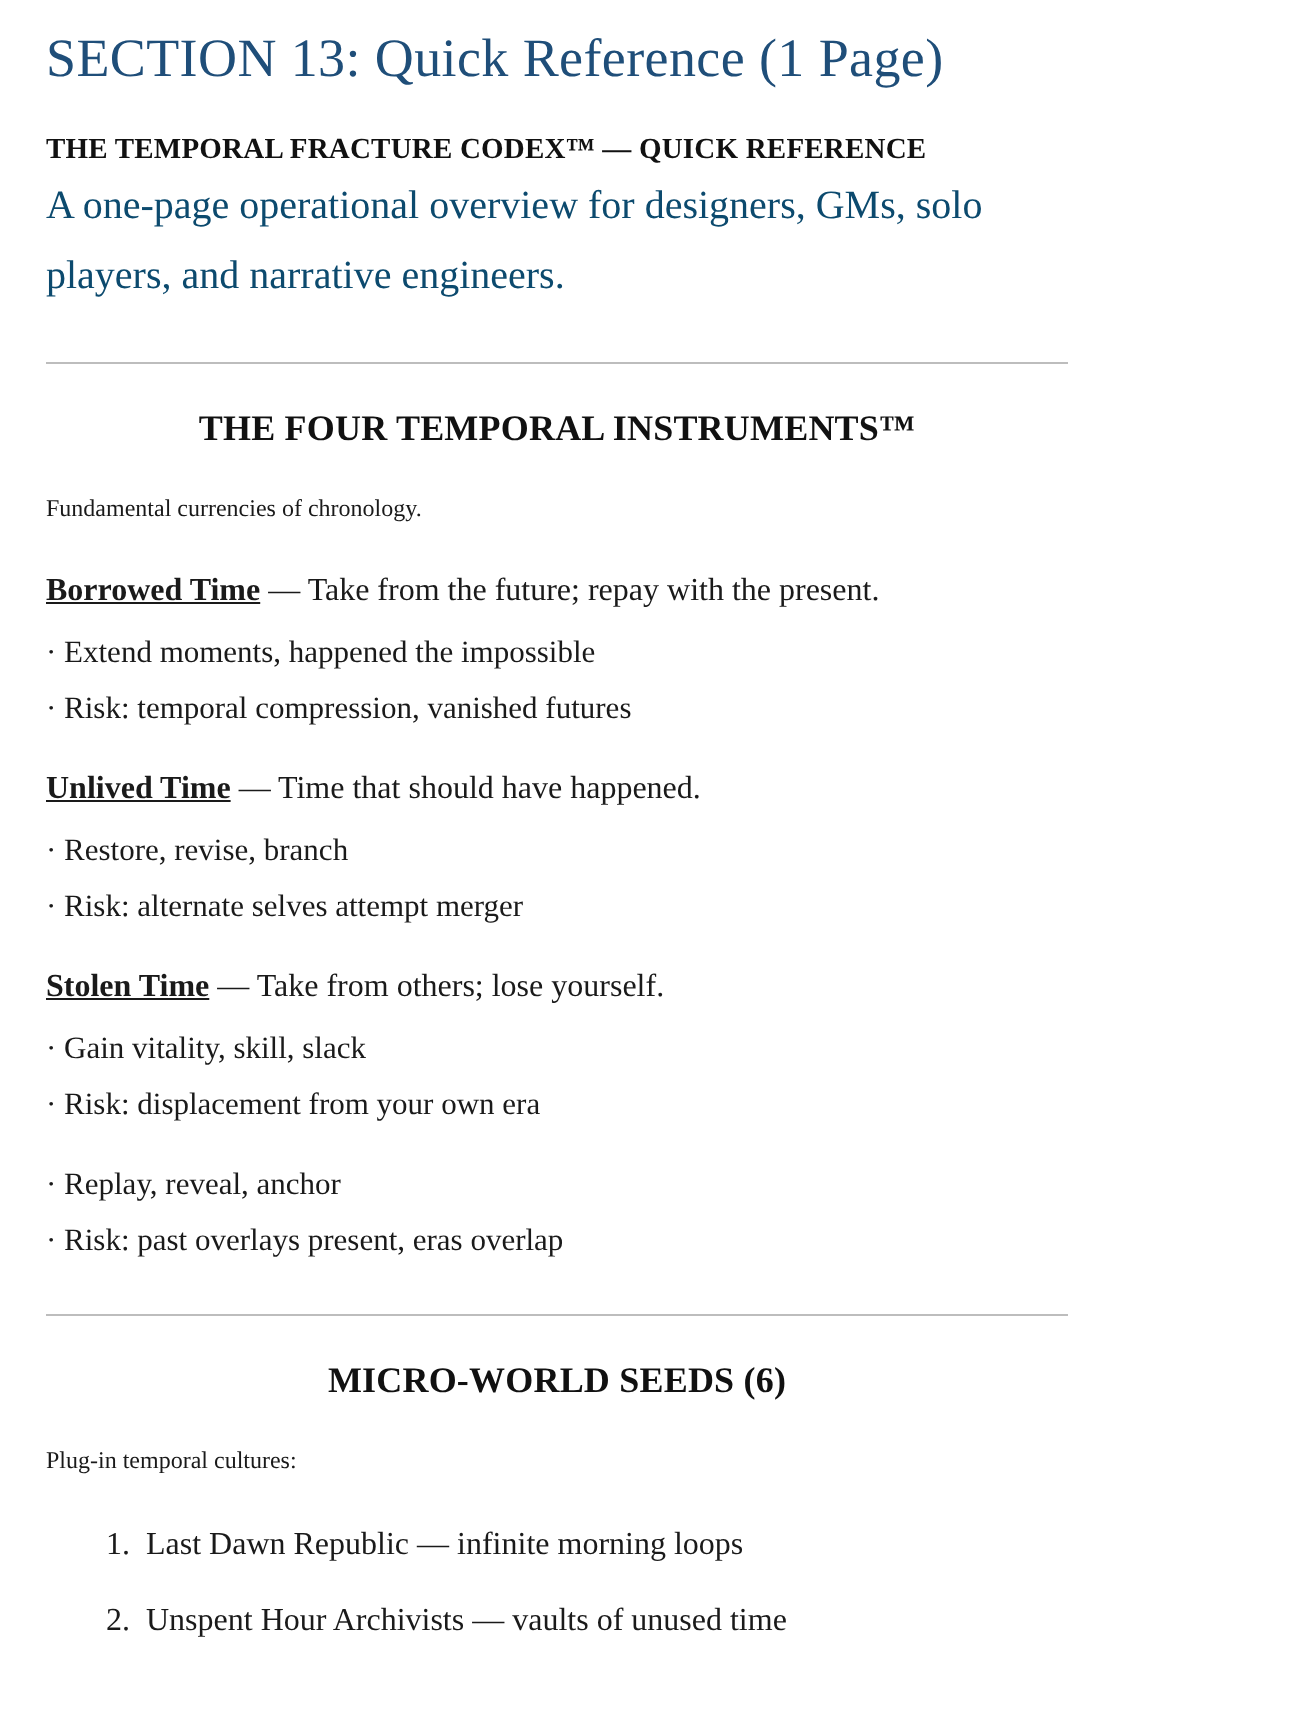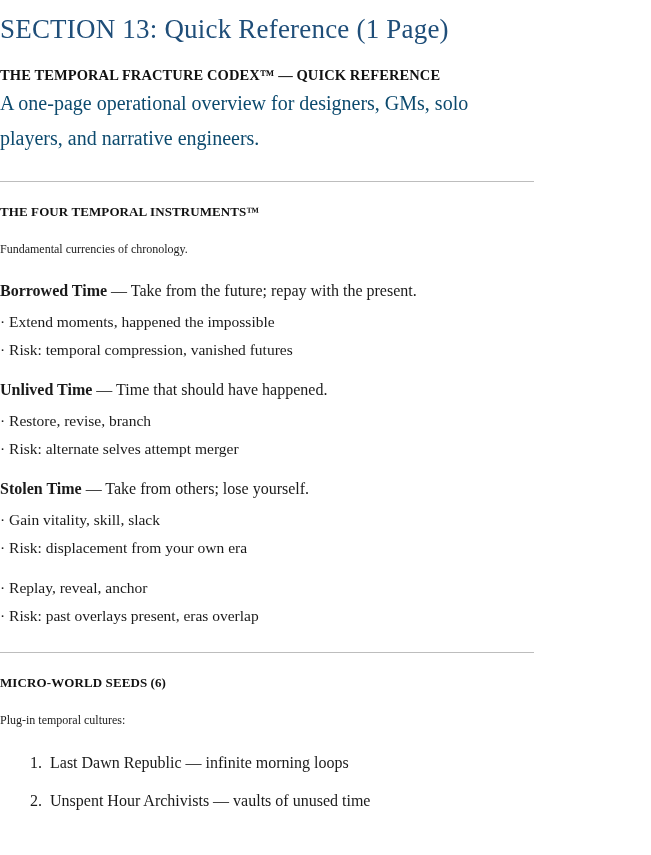--- a/index.html
+++ b/index.html
@@ -8,21 +8,21 @@
     background: #ffffff;
   }
   body {
     width: 651px;
     height: 855px;
     overflow: hidden;
     font-family: "Liberation Serif", serif;
     color: #1a1a1a;
   }
   .page {
-    padding: 14px 16px 0 0;
+    padding: 14px 16px 0 23px;
     box-sizing: border-box;
     width: 550px;
   }
   h1.section-title {
     font-family: "Liberation Serif", serif;
     font-size: 27px;
     font-weight: normal;
     color: #1f4e79;
     margin: 0 0 22px 0;
     letter-spacing: 0.2px;
@@ -43,40 +43,42 @@
     color: #0c4a6e;
   }
   hr.rule {
     border: none;
     border-top: 1px solid #bdbdbd;
     margin: 24px 0 22px 0;
   }
   .block-head {
     font-family: "Liberation Serif", serif;
     font-weight: bold;
-    font-size: 13px;
+    font-size: 18px;
     letter-spacing: 0.1px;
     margin: 0 0 20px 0;
     color: #111111;
+    text-align: center;
   }
   .lead {
     font-size: 12px;
     line-height: 1.6;
     margin: 0 0 20px 0;
   }
   .instrument {
     margin: 0 0 16px 0;
   }
   .instrument .title-line {
     font-size: 16px;
     line-height: 1.5;
     margin: 0 0 7px 0;
   }
   .instrument .title-line .name {
     font-weight: bold;
+    text-decoration: underline;
   }
   .instrument .bullet {
     font-size: 15.5px;
     line-height: 1.55;
     margin: 0 0 4px 0;
   }
   ol.seed-list {
     margin: 14px 0 0 0;
     padding-left: 46px;
     font-size: 16px;

